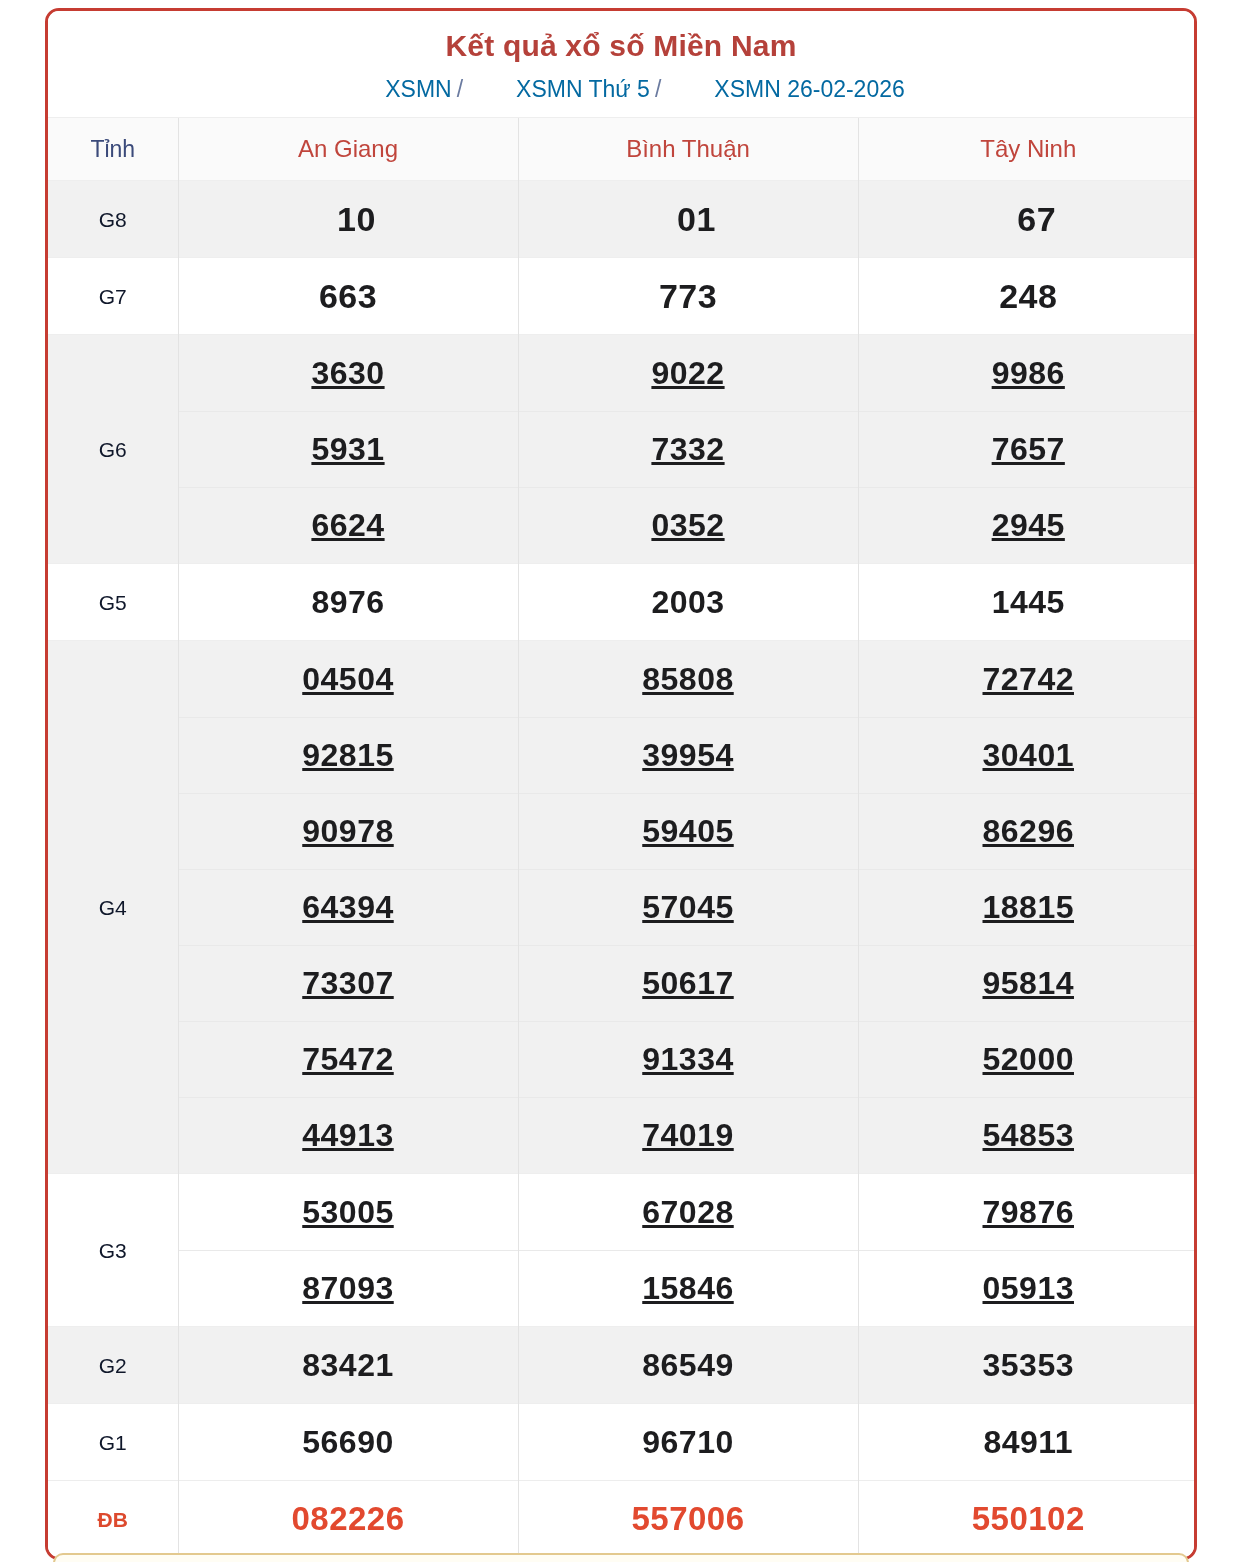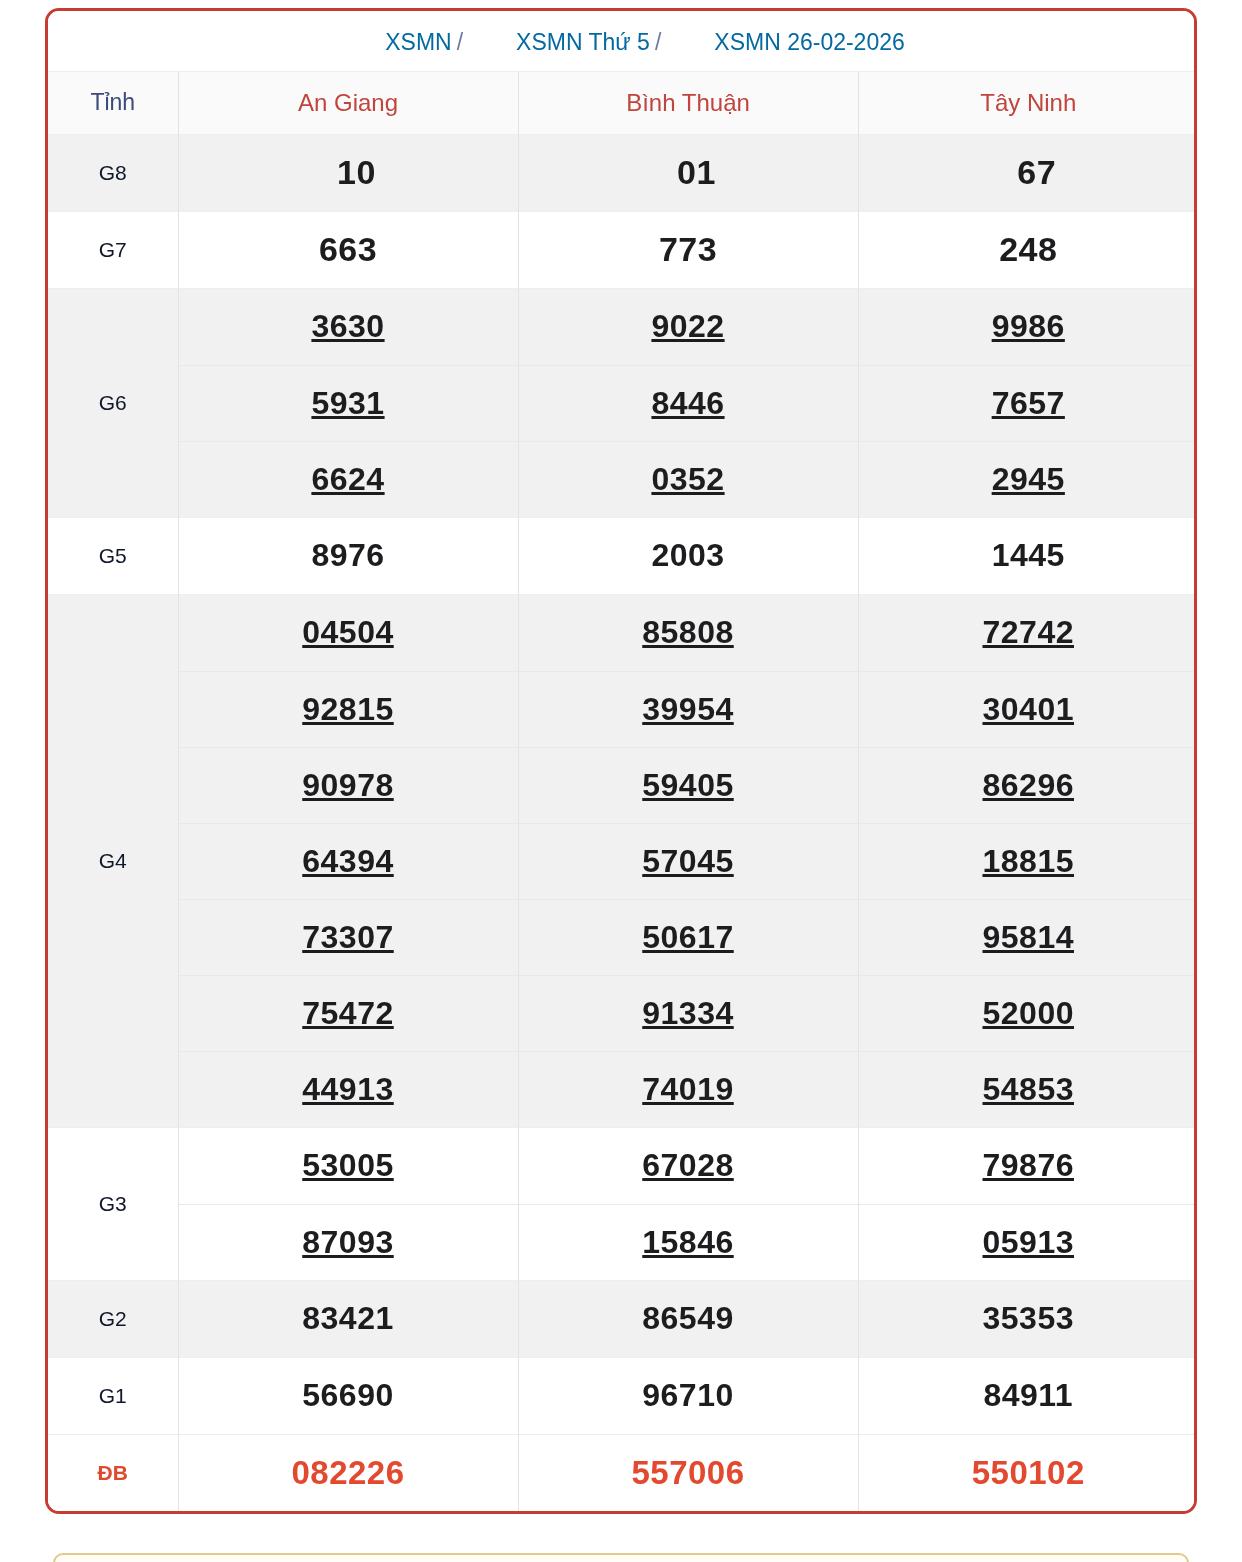--- a/index.html
+++ b/index.html
@@ -145,20 +145,21 @@
   }
 </style>
 </head>
 <body>
 
 <div id="page">
 
   <div class="result-card">
 
     <div class="card-head">
+      <div class="card-title">Kết quả xổ số Miền Nam</div>
       <div class="breadcrumb"><span class="crumb">XSMN</span><span class="sep">/</span><span class="crumb">XSMN Thứ 5</span><span class="sep">/</span><span class="crumb">XSMN 26-02-2026</span></div>
     </div>
 
     <table class="kq">
       <colgroup>
         <col class="c-label">
         <col class="c-prov">
         <col class="c-prov">
         <col class="c-prov">
       </colgroup>
@@ -188,21 +189,21 @@
             <td class="num">
               <div class="stack">
                 <div class="sub first">3630</div>
                 <div class="sub">5931</div>
                 <div class="sub">6624</div>
               </div>
             </td>
             <td class="num">
               <div class="stack">
                 <div class="sub first">9022</div>
-                <div class="sub">8446</div>
+                <div class="sub">7332</div>
                 <div class="sub">0352</div>
               </div>
             </td>
             <td class="num">
               <div class="stack">
                 <div class="sub first">9986</div>
                 <div class="sub">7657</div>
                 <div class="sub">2945</div>
               </div>
             </td>

